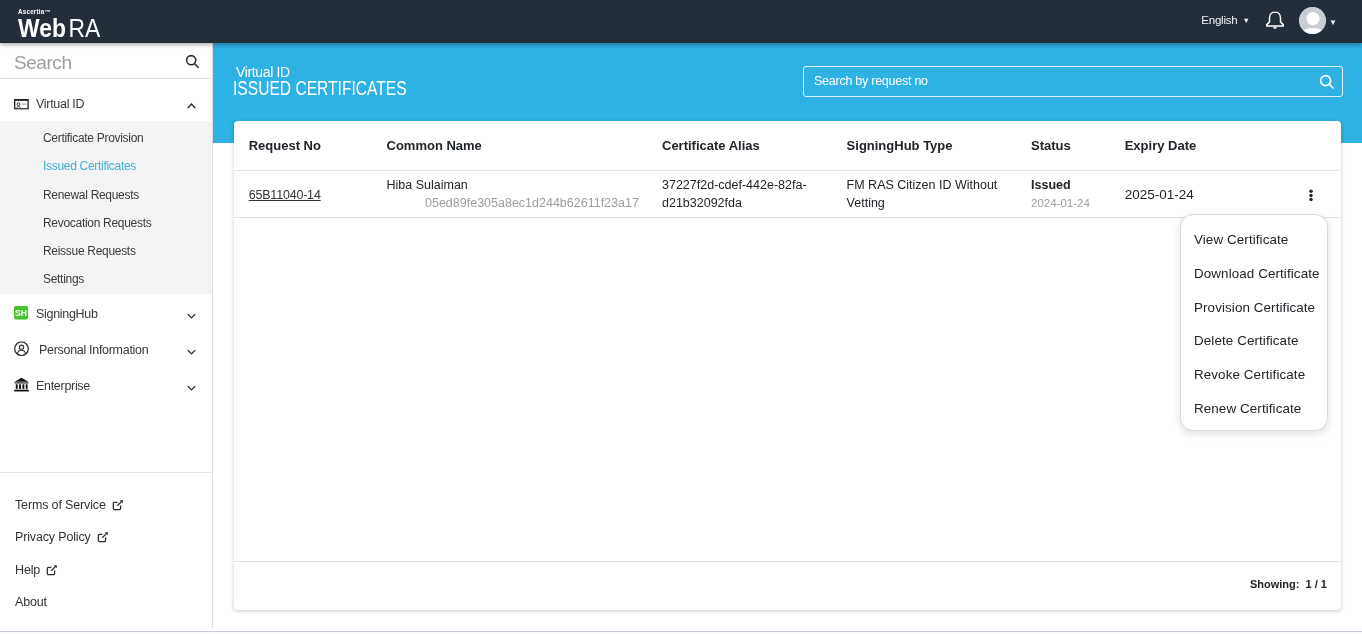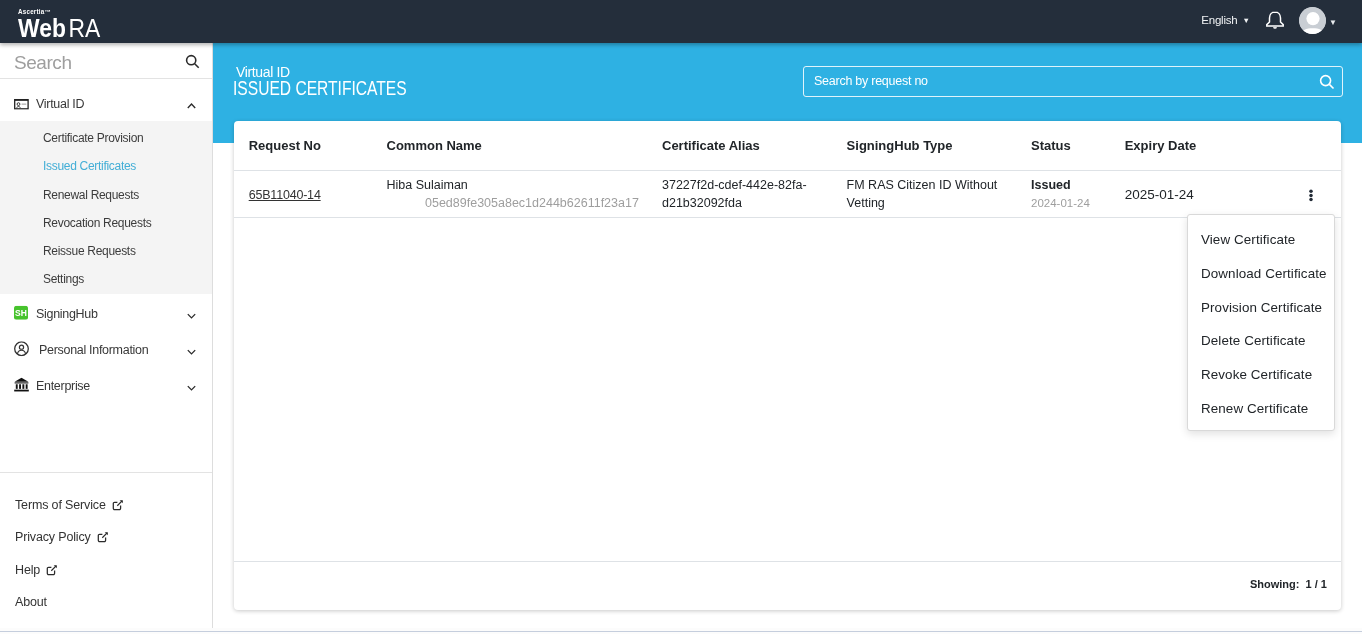--- a/index.html
+++ b/index.html
@@ -53,21 +53,21 @@
 .hcell { position:absolute; top:0; height:49px; line-height:49px; font-weight:bold; font-size:13px; color:#212529; white-space:nowrap; }
 #thead { position:absolute; left:0; top:0; width:1107px; height:49.5px; border-bottom:1px solid #dee2e6; }
 #trow { position:absolute; left:0; top:49.5px; width:1107px; height:47.5px; border-bottom:1px solid #dee2e6; font-size:12.5px; color:#212529; }
 #trow .l1 { position:absolute; top:7.5px; white-space:nowrap; }
 #trow .l2 { position:absolute; top:25.5px; white-space:nowrap; color:#9e9e9e; }
 #tfoot { position:absolute; left:0; top:439.5px; width:1107px; height:49.5px; border-top:1px solid #dee2e6; }
 #showing { position:absolute; right:14px; top:16px; font-size:11px; font-weight:bold; color:#212529; }
 #kebab { position:absolute; left:1073.7px; top:10px; }
 
 
-#menu { position:absolute; left:1180px; top:214px; width:148px; height:217px; background:#fff; border:1px solid #d9d9d9; border-radius:3px; box-shadow:0 3px 8px rgba(0,0,0,.12); padding-top:8px;margin-left:7px; }
+#menu { position:absolute; left:1180px; top:214px; width:148px; height:217px; background:#fff; border:1px solid #d9d9d9; border-radius:13px; box-shadow:0 3px 8px rgba(0,0,0,.12); padding-top:8px; }
 #menu a { display:block; height:33.8px; line-height:33.8px; padding-left:13px; font-size:13.4px; letter-spacing:0.1px; color:#212529; text-decoration:none; white-space:nowrap; }
 
 
 #bstrip { position:absolute; left:0; top:628px; width:1362px; height:6px; background:#fcfcfc; }
 #bstrip .ln { position:absolute; left:0; top:3px; width:1362px; height:1px; background:#c5cedd; }
 </style>
 </head>
 <body>
 <div id="stage">
 

